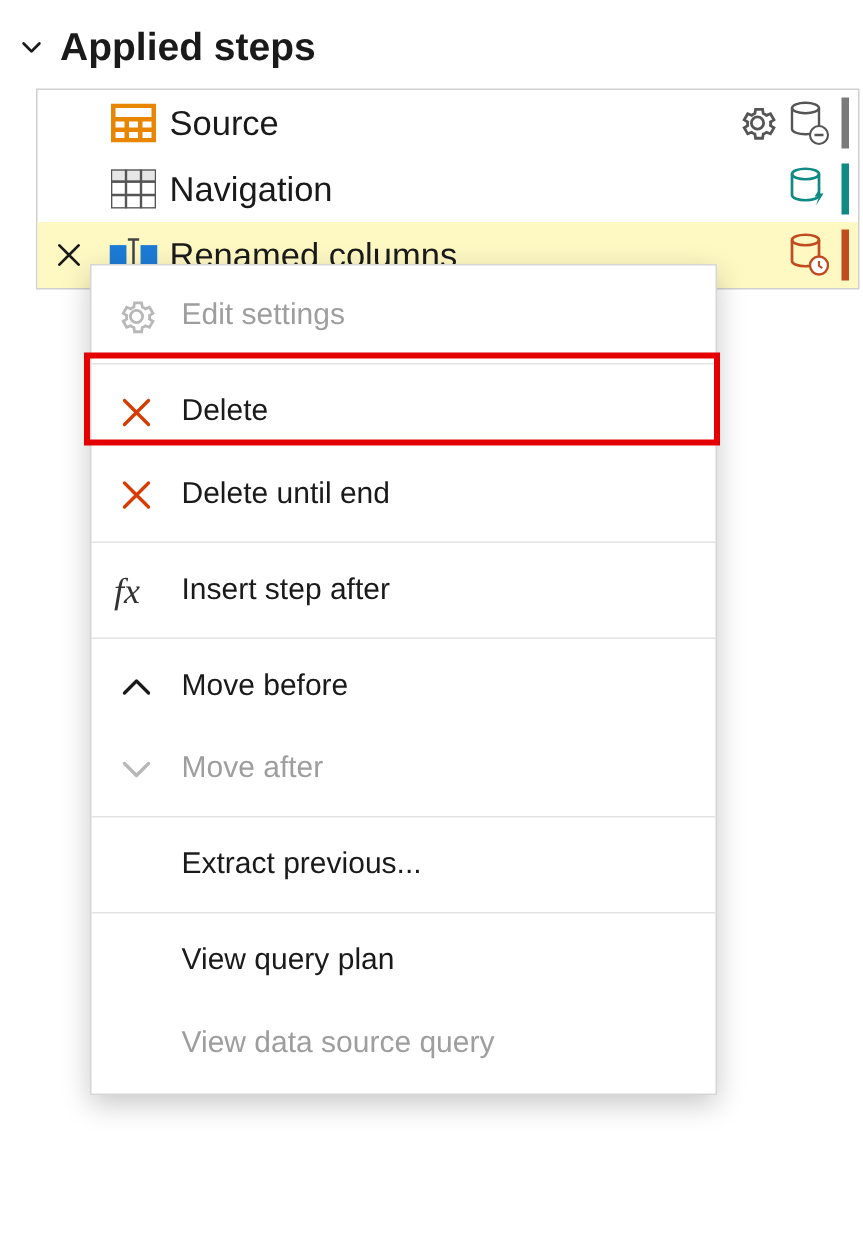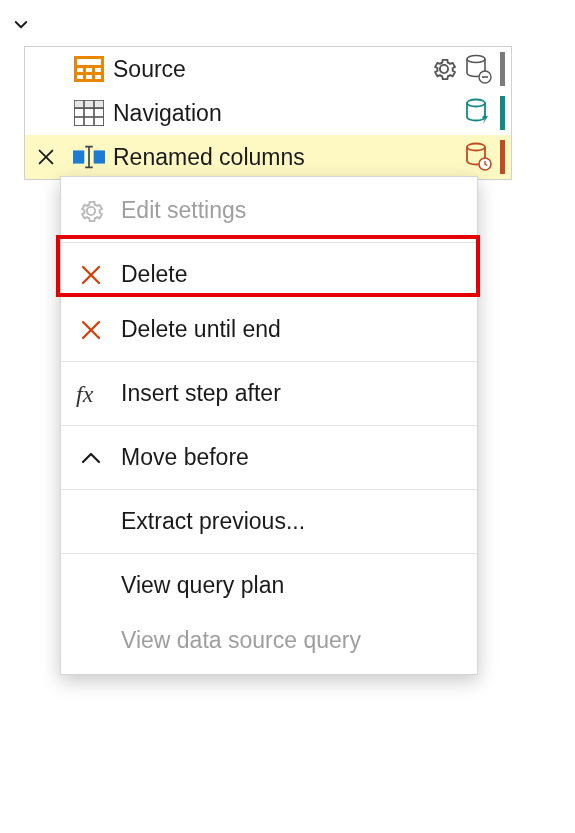--- a/index.html
+++ b/index.html
@@ -23,21 +23,21 @@
     }
     .header-title {
       font-size: 26px;
       font-weight: 600;
       color: #1a1a1a;
     }
     .panel {
       border: 1px solid #d0d0d0;
       margin-left: 24px;
       margin-right: 0;
-      width: 488px;
+      width: 549px;
     }
     .step-row {
       display: flex;
       align-items: center;
       height: 44px;
       position: relative;
       padding-left: 48px;
     }
     .step-row.selected {
       background: #fef9c3;
@@ -88,21 +88,21 @@
       padding: 0 14px;
       gap: 14px;
     }
     .menu-icon-slot {
       width: 32px;
       display:flex;
       align-items:flex-start;
       justify-content:center;
     }
     .menu-label {
-      font-size: 23px;
+      font-size: 20px;
       color: #1a1a1a;
     }
     .menu-item.disabled .menu-label {
       color: #9e9e9e;
     }
     .menu-sep {
       height:1px;
       background:#e3e3e3;
       margin: 4px 0;
     }
@@ -119,20 +119,21 @@
   </style>
 </head>
 <body>
 
 <div class="header">
   <span>
     <svg class="chevron" viewBox="0 0 24 24">
         <path d="M5 8l7 7 7-7" fill="none" stroke="#1a1a1a" stroke-width="2.5" stroke-linecap="round" stroke-linejoin="round"></path>
       </svg>
   </span>
+  <span class="header-title">Applied steps</span>
 </div>
 
 <div class="panel">
 
   <div class="step-row">
     <span class="step-icon-slot">
       <svg width="30" height="26" viewBox="0 0 30 26">
         <rect x="0" y="0" width="30" height="26" fill="#e88600"></rect>
         <rect x="3" y="3" width="24" height="6" fill="#fff"></rect>
         <rect x="3" y="12" width="6" height="4" fill="#fff"></rect>
@@ -264,20 +265,28 @@
 
   <div class="menu-item">
     <span class="menu-icon-slot">
       <svg width="26" height="20" viewBox="0 0 24 20">
           <path d="M4 14l8-8 8 8" fill="none" stroke="#1a1a1a" stroke-width="2.2" stroke-linecap="round" stroke-linejoin="round"></path>
         </svg>
     </span>
     <span class="menu-label">Move before</span>
   </div>
 
+  <div class="menu-item disabled">
+    <span class="menu-icon-slot">
+      <svg width="26" height="20" viewBox="0 0 24 20">
+          <path d="M4 6l8 8 8-8" fill="none" stroke="#b8b8b8" stroke-width="2.2" stroke-linecap="round" stroke-linejoin="round"></path>
+        </svg>
+    </span>
+    <span class="menu-label">Move after</span>
+  </div>
 
   <div class="menu-sep"></div>
 
   <div class="menu-item">
     <span class="menu-icon-slot"></span>
     <span class="menu-label">Extract previous...</span>
   </div>
 
   <div class="menu-sep"></div>
 

